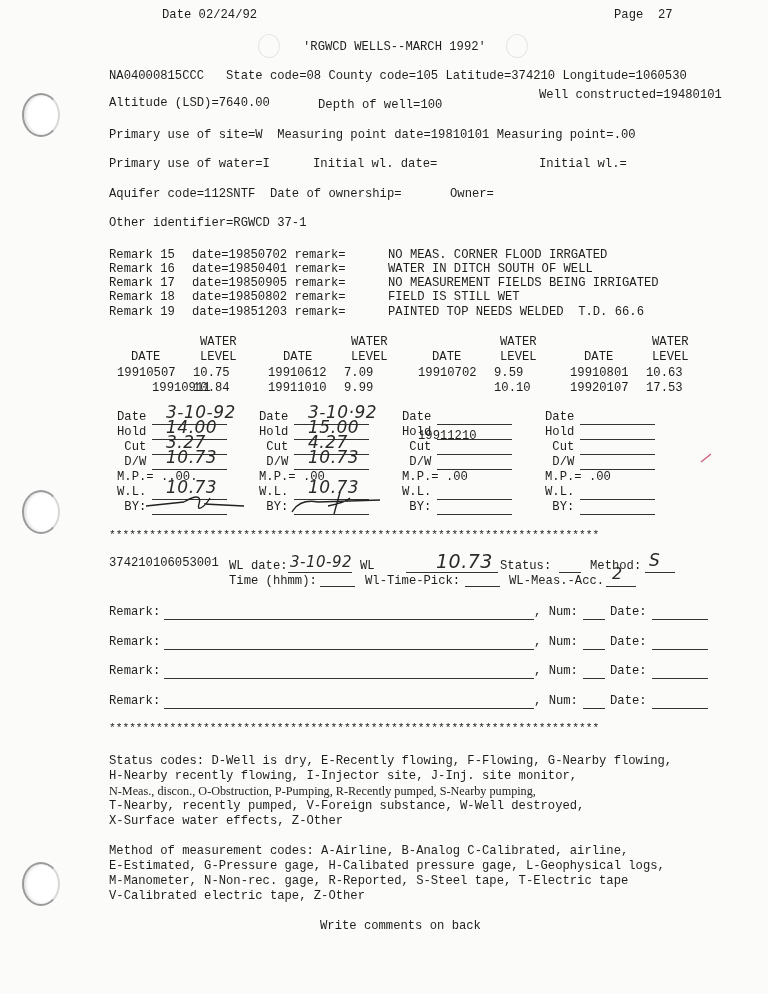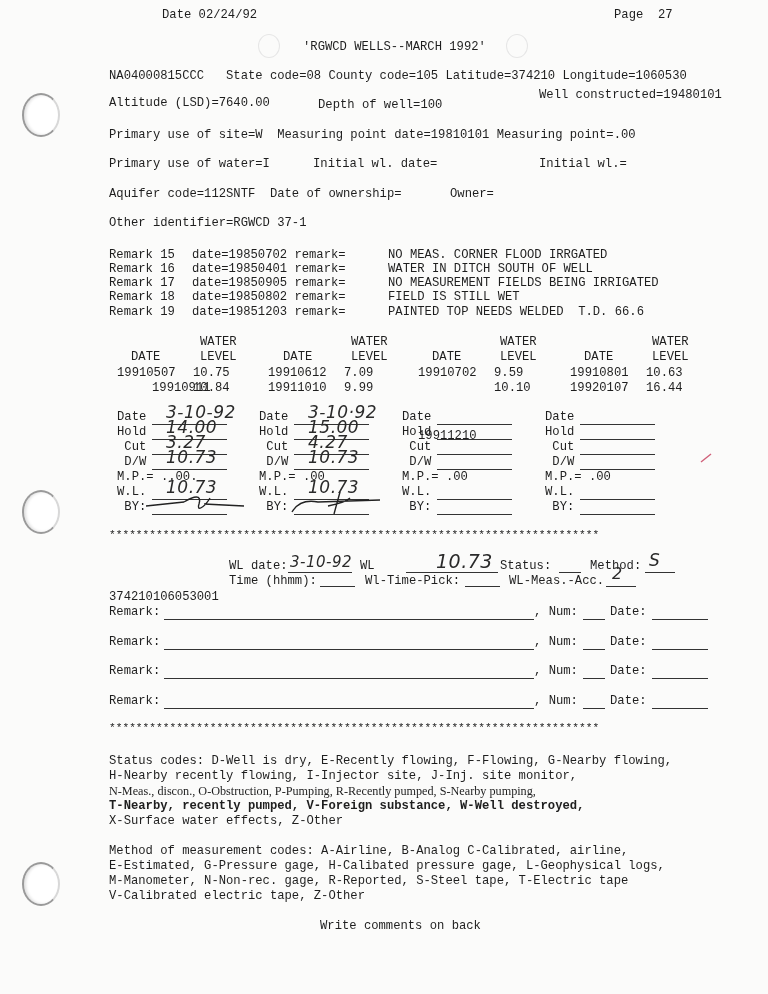--- a/index.html
+++ b/index.html
@@ -102,21 +102,21 @@
     <div class="abs" style="left:646px;top:366px;">10.63</div>
   </div>
   <div>
     <div class="abs" style="left:117px;top:381px;margin-left:35px;">19910911</div>
     <div class="abs" style="left:193px;top:381px;">10.84</div>
     <div class="abs" style="left:268px;top:381px;">19911010</div>
     <div class="abs" style="left:344px;top:381px;">9.99</div>
     <div class="abs" style="left:418px;top:381px;margin-top:48px;">19911210</div>
     <div class="abs" style="left:494px;top:381px;">10.10</div>
     <div class="abs" style="left:570px;top:381px;">19920107</div>
-    <div class="abs" style="left:646px;top:381px;">16.44</div>
+    <div class="abs" style="left:646px;top:381px;">17.53</div>
   </div>
 </div>
 
 <div class="card" style="left:117px;top:410px;">
   <div class="row"><span>Date</span><span class="fill"><span class="hand">3-10-92</span></span></div>
   <div class="row"><span>Hold</span><span class="fill"><span class="hand">14.00</span></span></div>
   <div class="row"><span> Cut</span><span class="fill"><span class="hand">3.27</span></span></div>
   <div class="row"><span> D/W</span><span class="fill"><span class="hand">10.73</span></span></div>
   <div class="row">M.P.= ..00.</div>
   <div class="row"><span>W.L.</span><span class="fill"><span class="hand">10.73</span></span></div>
@@ -160,21 +160,21 @@
   <div class="row"><span>W.L.</span><span class="fill"></span></div>
   <div class="row"><span> BY:</span><span class="fill"></span></div>
 </div>
 
 <svg width="12" height="10" style="position:absolute;left:700px;top:453px;" viewBox="0 0 12 10">
     <path d="M1 9 L11 1" stroke="#d0607a" stroke-width="1.5"></path>
   </svg>
 
 <div class="abs stars" style="left:109px;top:529px;font-size:11.2px;">*************************************************************************</div>
 
-<div class="abs" style="left:109px;top:590px;">374210106053001</div>
+<div class="abs" style="left:109px;top:556px;">374210106053001</div>
 <div class="abs" style="left:229px;top:559px;">WL date:</div>
 <div class="abs uline" style="left:288px;top:556px;width:64px;height:16px;"><span class="hand" style="position:absolute;left:2px;top:-3px;font-size:15px;">3-10-92</span></div>
 <div class="abs" style="left:360px;top:559px;">WL</div>
 <div class="abs uline" style="left:406px;top:554px;width:92px;height:18px;"><span class="hand" style="position:absolute;left:30px;top:-4px;font-size:19px;">10.73</span></div>
 <div class="abs" style="left:500px;top:559px;">Status:</div>
 <div class="abs uline" style="left:559px;top:558px;width:22px;height:14px;"></div>
 <div class="abs" style="left:590px;top:559px;">Method:</div>
 <div class="abs uline" style="left:645px;top:554px;width:30px;height:18px;"><span class="hand" style="position:absolute;left:4px;top:-4px;font-size:17px;">S</span></div>
 
 <div class="abs" style="left:229px;top:574px;">Time (hhmm):</div>
@@ -213,21 +213,21 @@
   <div class="abs" style="left:610px;top:694px;">Date:</div>
   <div class="abs uline" style="left:652px;top:694px;width:56px;height:14px;"></div>
 </div>
 
 <div class="abs stars" style="left:109px;top:722px;font-size:11.2px;">*************************************************************************</div>
 
 <div>
   <div class="abs" style="left:109px;top:754px;">Status codes: D-Well is dry, E-Recently flowing, F-Flowing, G-Nearby flowing,</div>
   <div class="abs" style="left:109px;top:769px;">H-Nearby recently flowing, I-Injector site, J-Inj. site monitor,</div>
   <div class="abs" style="left:109px;top:784px;font-family:Liberation Serif, serif;">N-Meas., discon., O-Obstruction, P-Pumping, R-Recently pumped, S-Nearby pumping,</div>
-  <div class="abs" style="left:109px;top:799px;font-weight:bold;">T-Nearby, recently pumped, V-Foreign substance, W-Well destroyed,</div>
+  <div class="abs" style="left:109px;top:799px;">T-Nearby, recently pumped, V-Foreign substance, W-Well destroyed,</div>
   <div class="abs" style="left:109px;top:814px;">X-Surface water effects, Z-Other</div>
 </div>
 
 <div>
   <div class="abs" style="left:109px;top:844px;">Method of measurement codes: A-Airline, B-Analog C-Calibrated, airline,</div>
   <div class="abs" style="left:109px;top:859px;">E-Estimated, G-Pressure gage, H-Calibated pressure gage, L-Geophysical logs,</div>
   <div class="abs" style="left:109px;top:874px;">M-Manometer, N-Non-rec. gage, R-Reported, S-Steel tape, T-Electric tape</div>
   <div class="abs" style="left:109px;top:889px;">V-Calibrated electric tape, Z-Other</div>
 </div>
 

